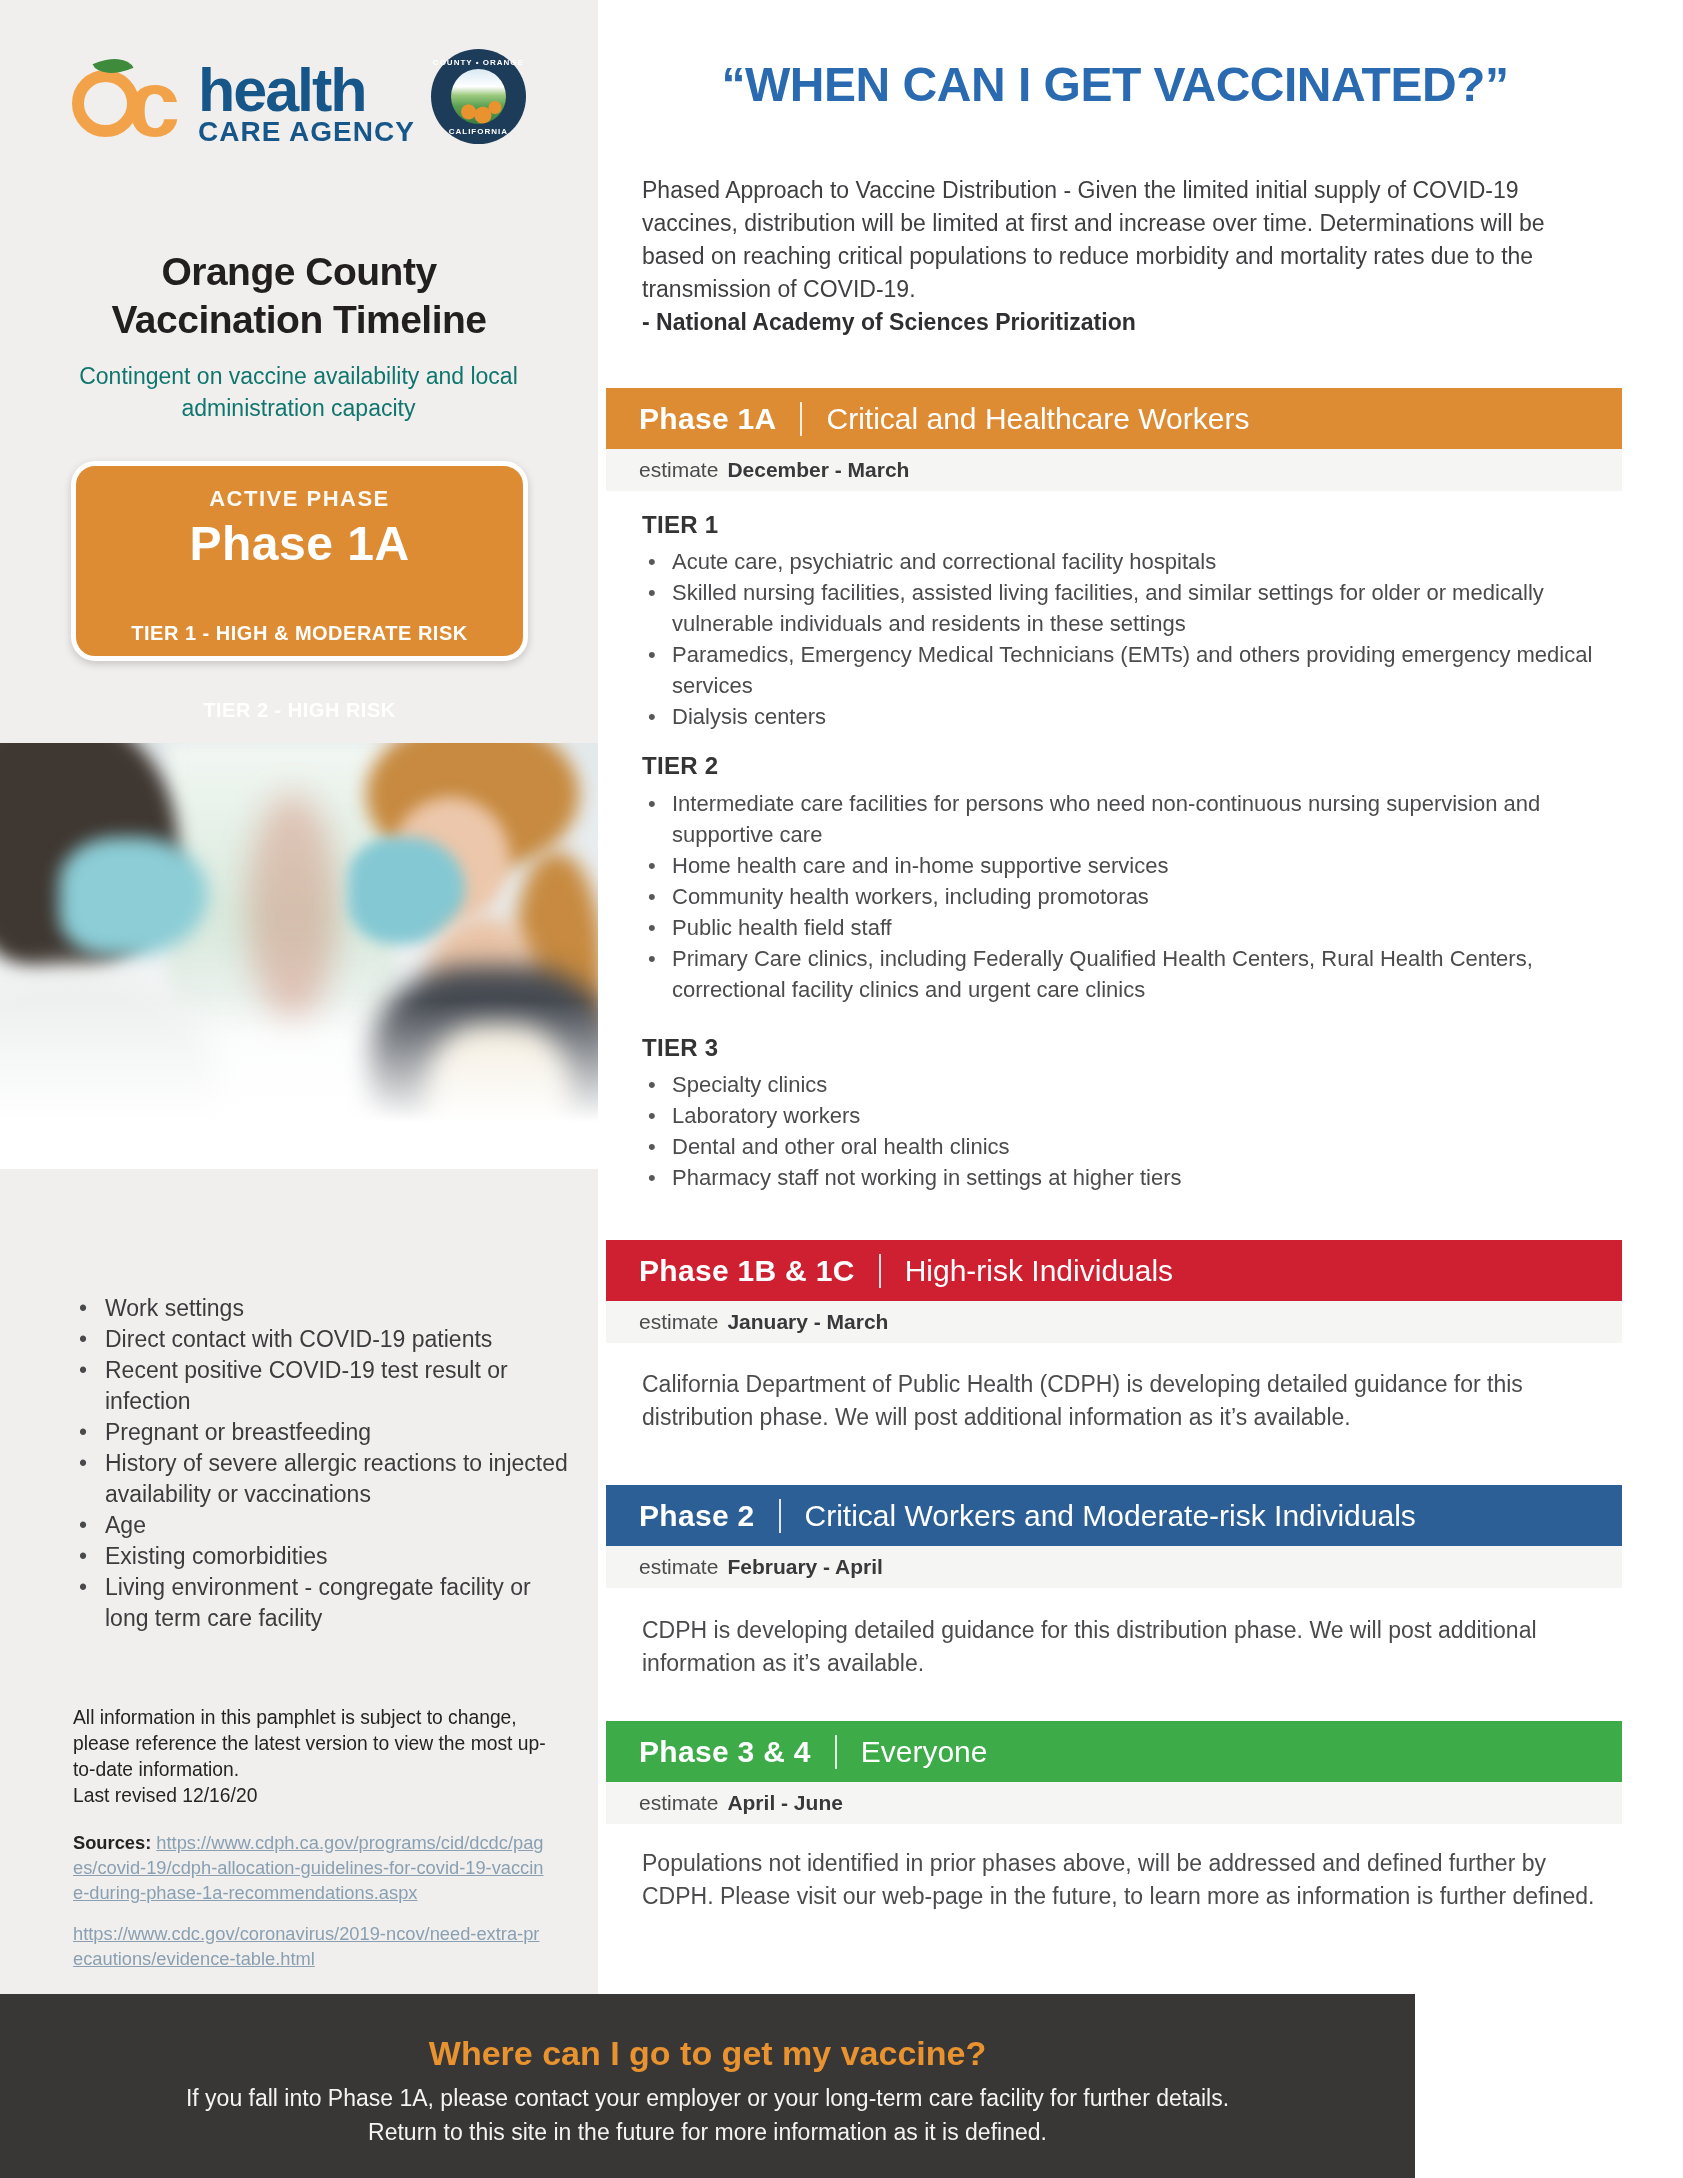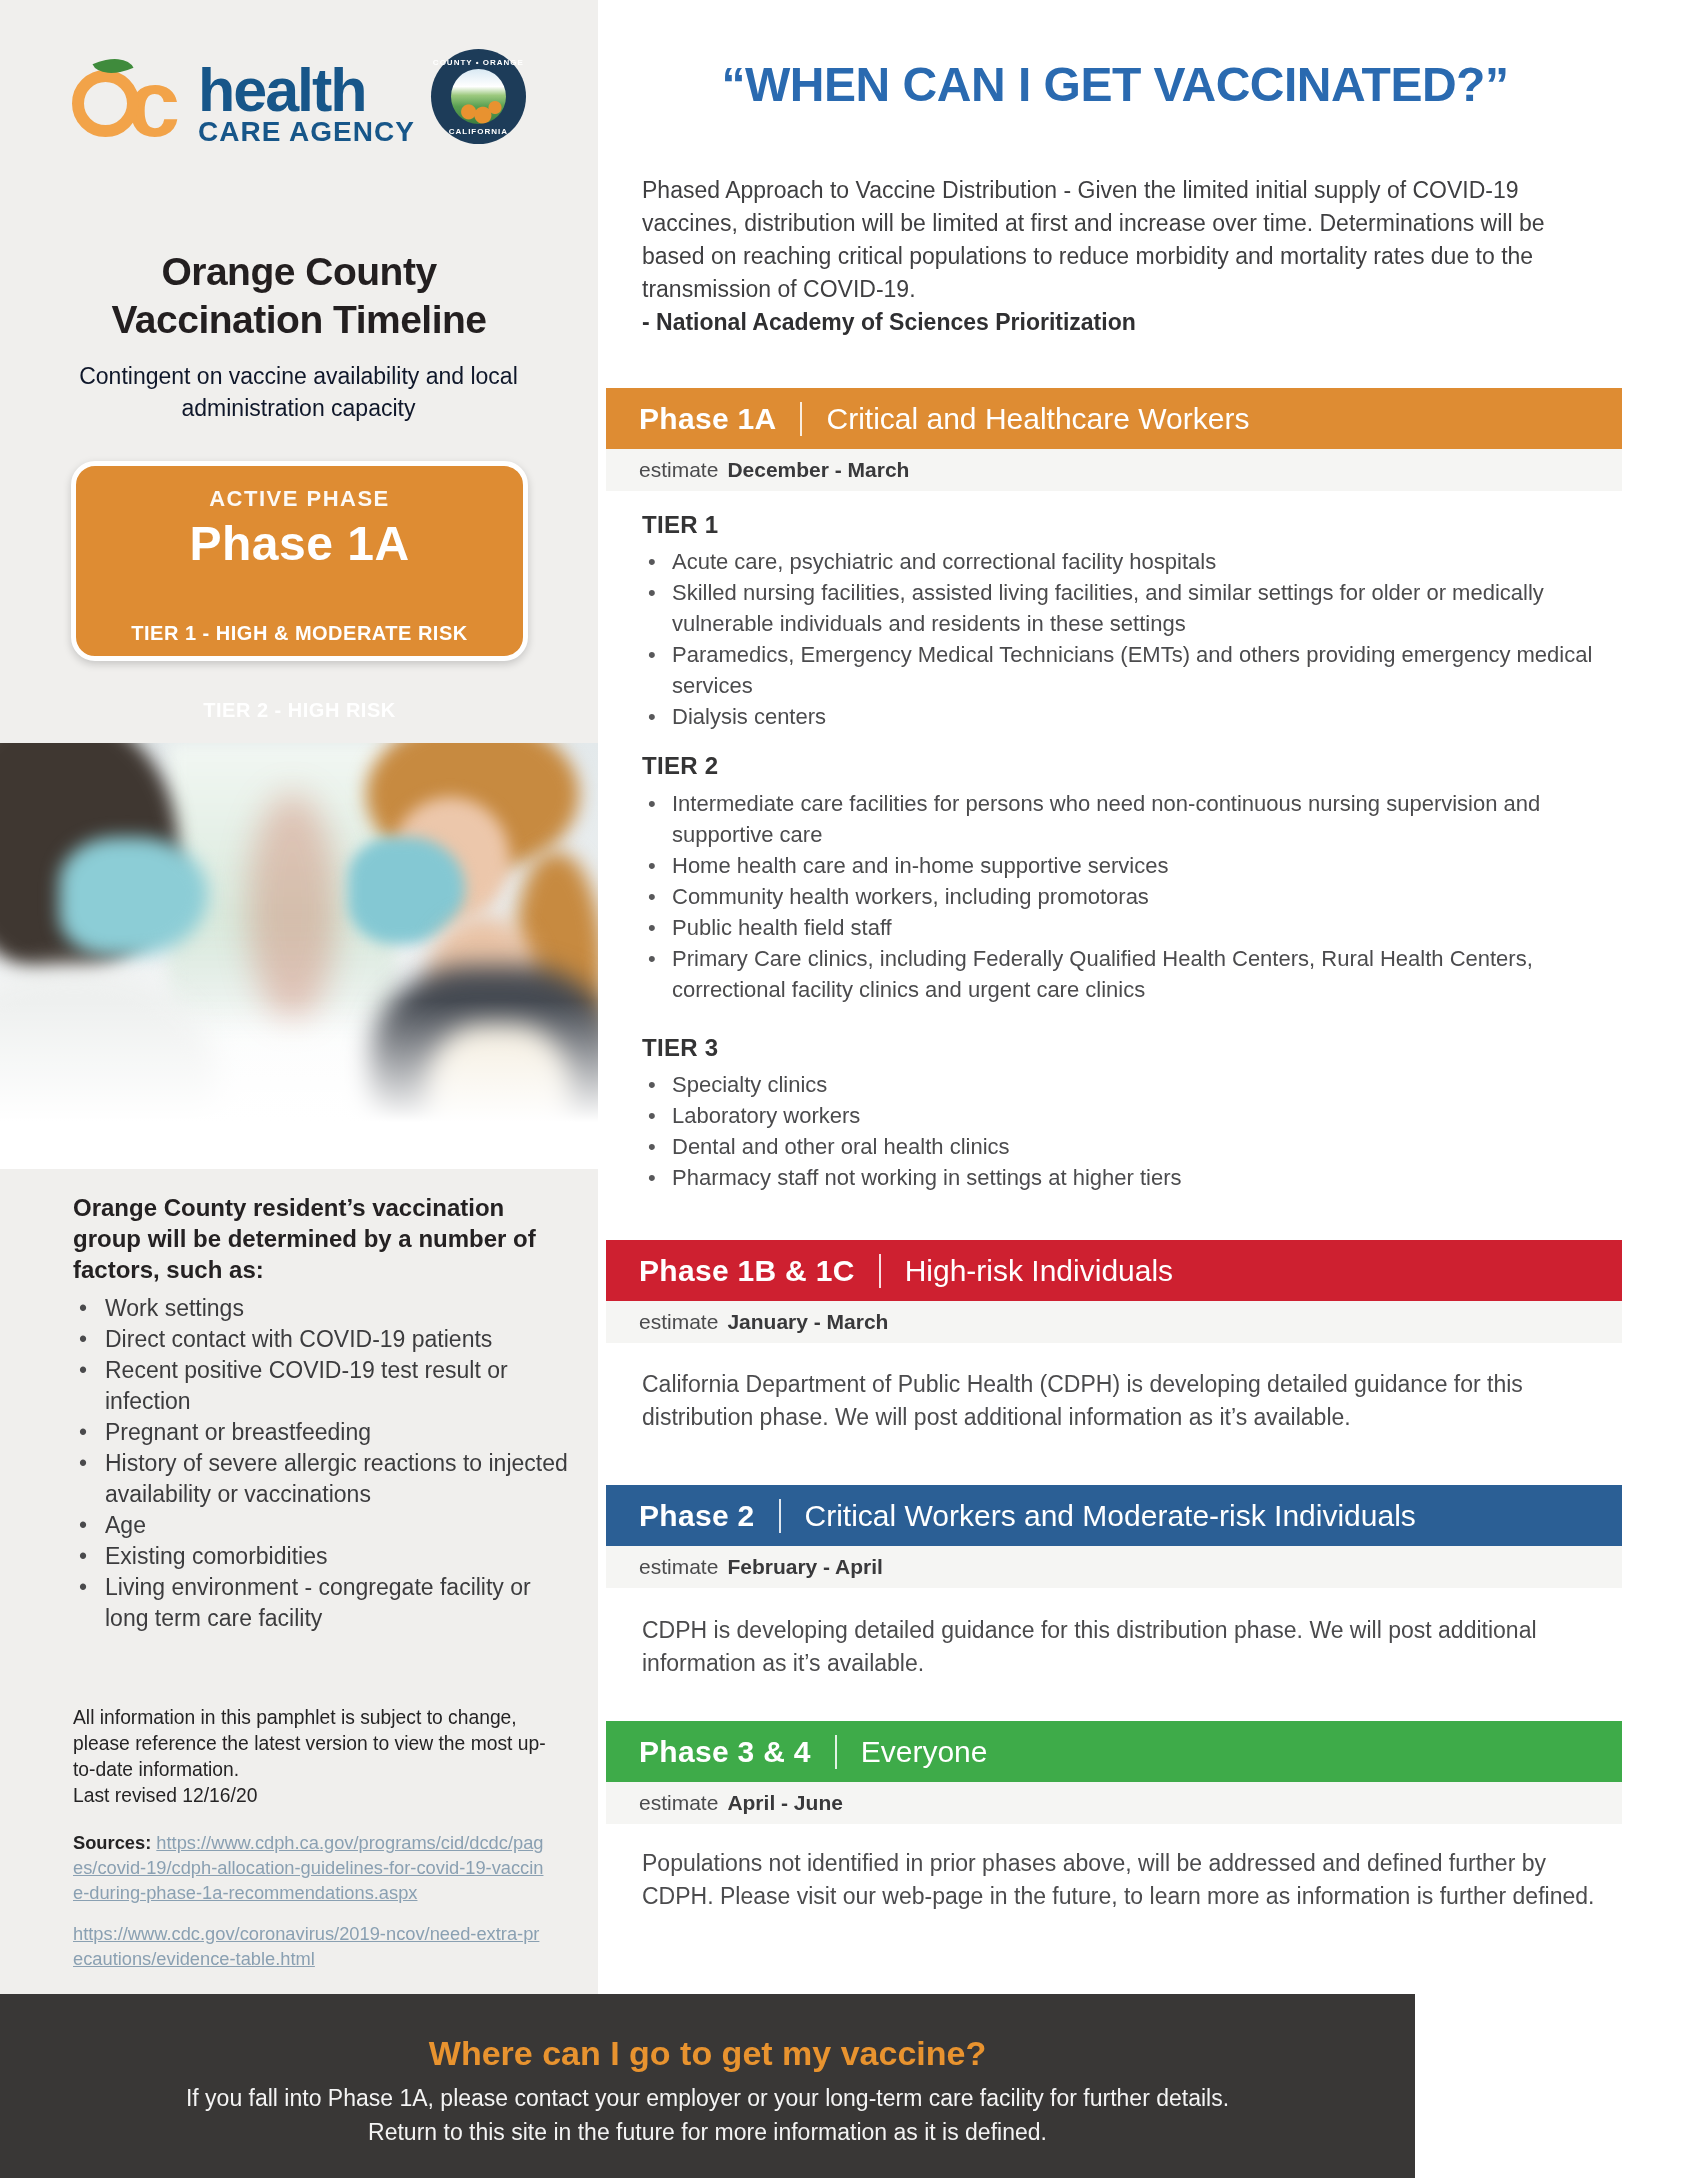--- a/index.html
+++ b/index.html
@@ -22,21 +22,21 @@
   .seal-inner { width:55px; height:55px; border-radius:50%;
     background:
       radial-gradient(circle at 32% 78%, #e89230 0 7px, rgba(0,0,0,0) 8px),
       radial-gradient(circle at 58% 84%, #e89230 0 8px, rgba(0,0,0,0) 9px),
       radial-gradient(circle at 80% 70%, #e89230 0 6px, rgba(0,0,0,0) 7px),
       linear-gradient(180deg,#d9e9f3 0%,#ffffff 32%,#9cc97e 48%,#5aa052 68%,#3c7d3f 100%); }
   .seal-top  { position:absolute; top:9px;  left:0; width:100%; text-align:center; font-size:8px; color:#ffffff; letter-spacing:1px; font-weight:bold; }
   .seal-bot  { position:absolute; bottom:8px; left:0; width:100%; text-align:center; font-size:8px; color:#ffffff; letter-spacing:1px; font-weight:bold; }
 
   .side-title { position:absolute; top:248px; left:0; width:598px; text-align:center; font-size:39px; line-height:48px; font-weight:bold; color:#231f20; letter-spacing:-0.5px; }
-  .side-sub   { position:absolute; top:360px; left:51px; width:495px; text-align:center; font-size:23px; line-height:32px; color:#0f172a; }
+  .side-sub   { position:absolute; top:360px; left:51px; width:495px; text-align:center; font-size:23px; line-height:32px; color:#0f766e; }
 
   .active-box { position:absolute; top:461px; left:71px; width:457px; height:200px; background:#de8c33;
     border:5px solid #ffffff; border-radius:24px; box-shadow:0 3px 8px rgba(0,0,0,0.18);
     text-align:center; color:#ffffff; padding-top:20px; }
   .active-label { font-size:22px; letter-spacing:1.5px; font-weight:bold; opacity:0.95; }
   .active-phase { font-size:48px; font-weight:bold; letter-spacing:0.5px; margin:4px 0 6px 0; }
   .active-tier  { font-size:20px; font-weight:bold; line-height:29px; letter-spacing:0.5px;margin-top:48px; }
 
   
   .photo { position:absolute; top:743px; left:0; width:598px; height:426px; overflow:hidden;
@@ -150,21 +150,20 @@
       <div class="sh ph-hair"></div>
       <div class="sh ph-pony"></div>
       <div class="sh ph-face"></div>
       <div class="sh ph-mask2"></div>
       <div class="sh ph-neck"></div>
       <div class="sh ph-jacket"></div>
       <div class="sh ph-apron"></div>
       <div class="sh ph-fade"></div>
     </div>
 
-    <div class="factors-head">Orange County resident’s vaccination group will be determined by a number of factors, such as:</div>
     <ul class="factors-list">
         <li>Work settings</li>
         <li>Direct contact with COVID-19 patients</li>
         <li>Recent positive COVID-19 test result or infection</li>
         <li>Pregnant or breastfeeding</li>
         <li>History of severe allergic reactions to injected availability or vaccinations</li>
         <li>Age</li>
         <li>Existing comorbidities</li>
         <li>Living environment - congregate facility or long term care facility</li>
       </ul>

